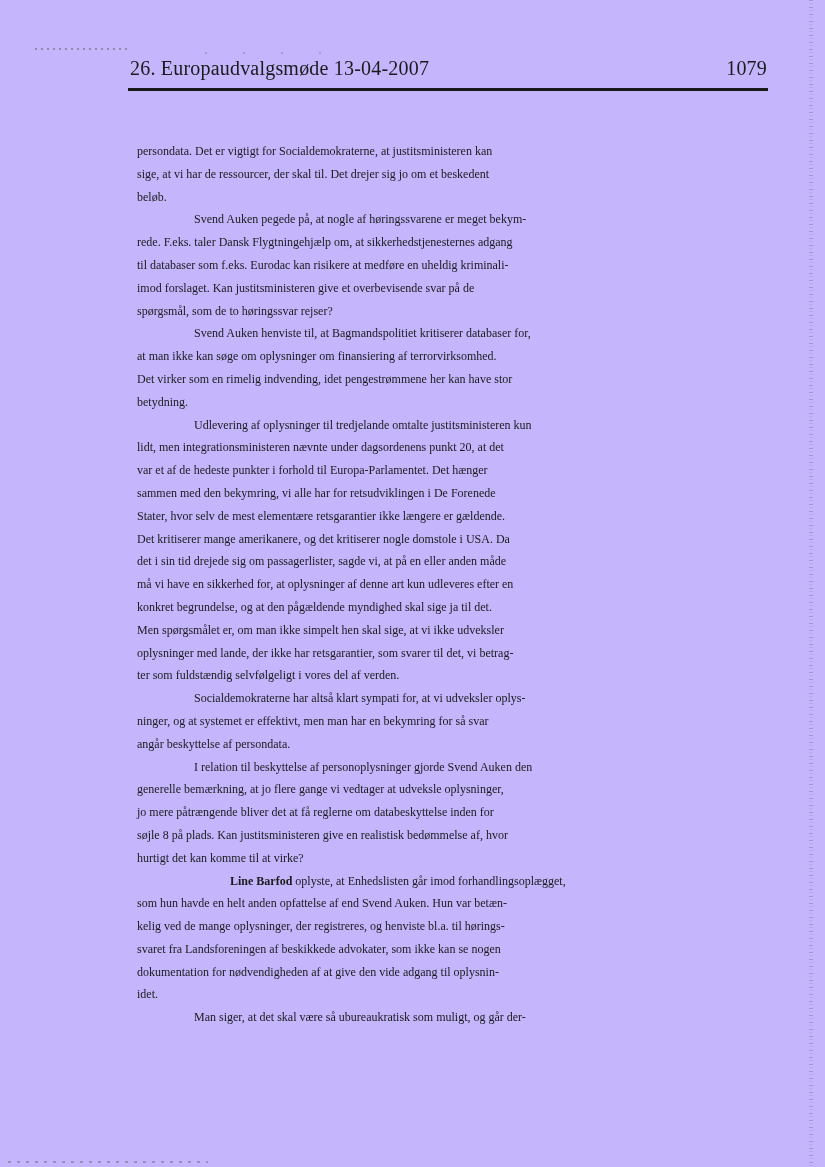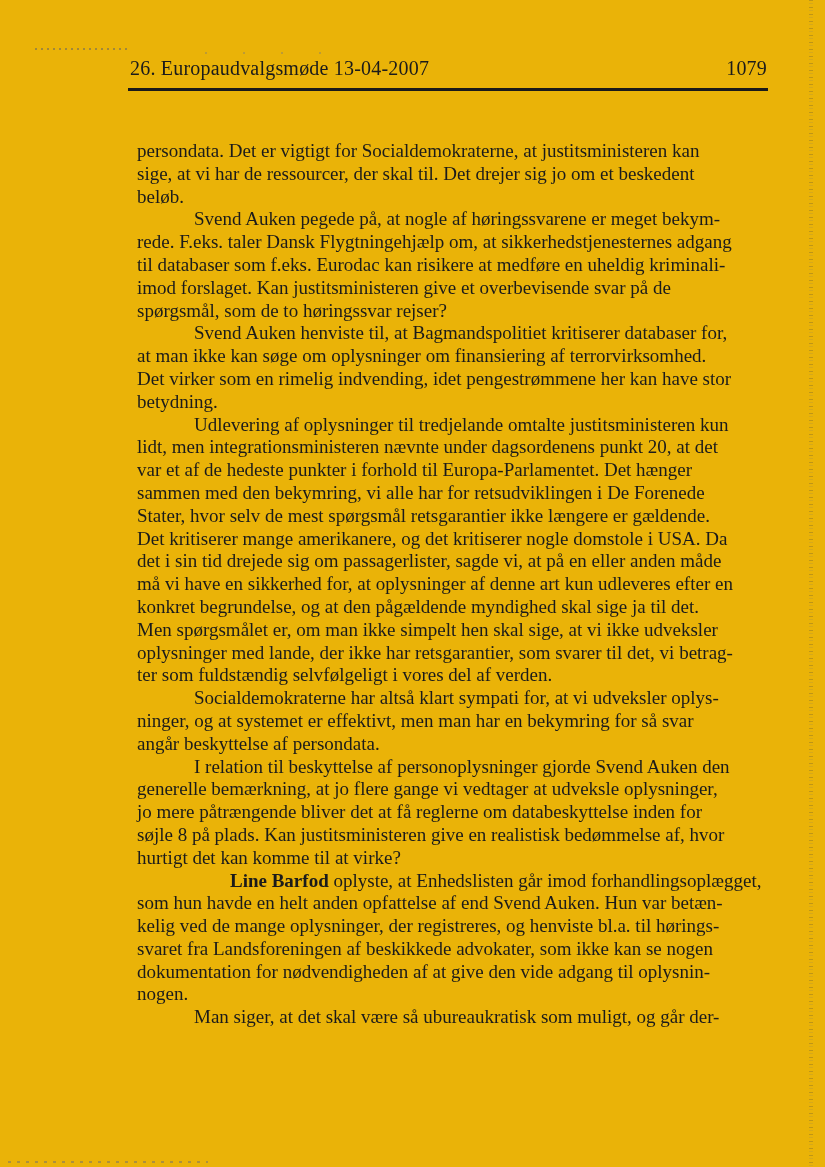--- a/index.html
+++ b/index.html
@@ -1,21 +1,21 @@
 <!DOCTYPE html>
 <html><head>
 <meta charset="utf-8">
 <style>
   html, body { margin: 0; padding: 0; background: #e8e8e8; }
   .page {
     position: relative;
     width: 825px;
     height: 1167px;
     margin: 0 auto;
-    background: #eab308;
+    background: #c4b5fd;
     overflow: hidden;
     font-family: "Liberation Serif", serif;
     color: #1b1b1b;
   }
   .header-row {
     position: absolute;
     left: 130px;
     top: 57px;
     width: 637px;
     display: flex;
@@ -30,21 +30,21 @@
     top: 88px;
     width: 640px;
     height: 3px;
     background: #1a1a1a;
   }
   .doc-body {
     position: absolute;
     left: 137px;
     top: 140px;
     width: 645px;
-    font-size: 19px;
+    font-size: 12px;
     line-height: 22.8px;
     white-space: nowrap;
   }
   .line { height: 22.8px; }
   .line.indent { padding-left: 57px; }
   .line b { font-weight: bold; margin-left: 36px; }
   
   .noise-right-strip {
     position: absolute;
     left: 809px;
@@ -119,42 +119,42 @@
       <div class="line">imod forslaget. Kan justitsministeren give et overbevisende svar på de</div>
       <div class="line">spørgsmål, som de to høringssvar rejser?</div>
       <div class="line indent">Svend Auken henviste til, at Bagmandspolitiet kritiserer databaser for,</div>
       <div class="line">at man ikke kan søge om oplysninger om finansiering af terrorvirksomhed.</div>
       <div class="line">Det virker som en rimelig indvending, idet pengestrømmene her kan have stor</div>
       <div class="line">betydning.</div>
       <div class="line indent">Udlevering af oplysninger til tredjelande omtalte justitsministeren kun</div>
       <div class="line">lidt, men integrationsministeren nævnte under dagsordenens punkt 20, at det</div>
       <div class="line">var et af de hedeste punkter i forhold til Europa-Parlamentet. Det hænger</div>
       <div class="line">sammen med den bekymring, vi alle har for retsudviklingen i De Forenede</div>
-      <div class="line">Stater, hvor selv de mest spørgsmål retsgarantier ikke længere er gældende.</div>
+      <div class="line">Stater, hvor selv de mest elementære retsgarantier ikke længere er gældende.</div>
       <div class="line">Det kritiserer mange amerikanere, og det kritiserer nogle domstole i USA. Da</div>
       <div class="line">det i sin tid drejede sig om passagerlister, sagde vi, at på en eller anden måde</div>
       <div class="line">må vi have en sikkerhed for, at oplysninger af denne art kun udleveres efter en</div>
       <div class="line">konkret begrundelse, og at den pågældende myndighed skal sige ja til det.</div>
       <div class="line">Men spørgsmålet er, om man ikke simpelt hen skal sige, at vi ikke udveksler</div>
       <div class="line">oplysninger med lande, der ikke har retsgarantier, som svarer til det, vi betrag-</div>
       <div class="line">ter som fuldstændig selvfølgeligt i vores del af verden.</div>
       <div class="line indent">Socialdemokraterne har altså klart sympati for, at vi udveksler oplys-</div>
       <div class="line">ninger, og at systemet er effektivt, men man har en bekymring for så svar</div>
       <div class="line">angår beskyttelse af persondata.</div>
       <div class="line indent">I relation til beskyttelse af personoplysninger gjorde Svend Auken den</div>
       <div class="line">generelle bemærkning, at jo flere gange vi vedtager at udveksle oplysninger,</div>
       <div class="line">jo mere påtrængende bliver det at få reglerne om databeskyttelse inden for</div>
       <div class="line">søjle 8 på plads. Kan justitsministeren give en realistisk bedømmelse af, hvor</div>
       <div class="line">hurtigt det kan komme til at virke?</div>
       <div class="line indent"><b>Line Barfod</b> oplyste, at Enhedslisten går imod forhandlingsoplægget,</div>
       <div class="line">som hun havde en helt anden opfattelse af end Svend Auken. Hun var betæn-</div>
       <div class="line">kelig ved de mange oplysninger, der registreres, og henviste bl.a. til hørings-</div>
       <div class="line">svaret fra Landsforeningen af beskikkede advokater, som ikke kan se nogen</div>
       <div class="line">dokumentation for nødvendigheden af at give den vide adgang til oplysnin-</div>
-      <div class="line">nogen.</div>
+      <div class="line">idet.</div>
       <div class="line indent">Man siger, at det skal være så ubureaukratisk som muligt, og går der-</div>
     </div>
 
   <div class="noise-top-left"></div>
   <div class="noise-top-mid"></div>
   <div class="noise-right-strip"></div>
   <div class="noise-bottom-left"></div>
 
 </div>
 

